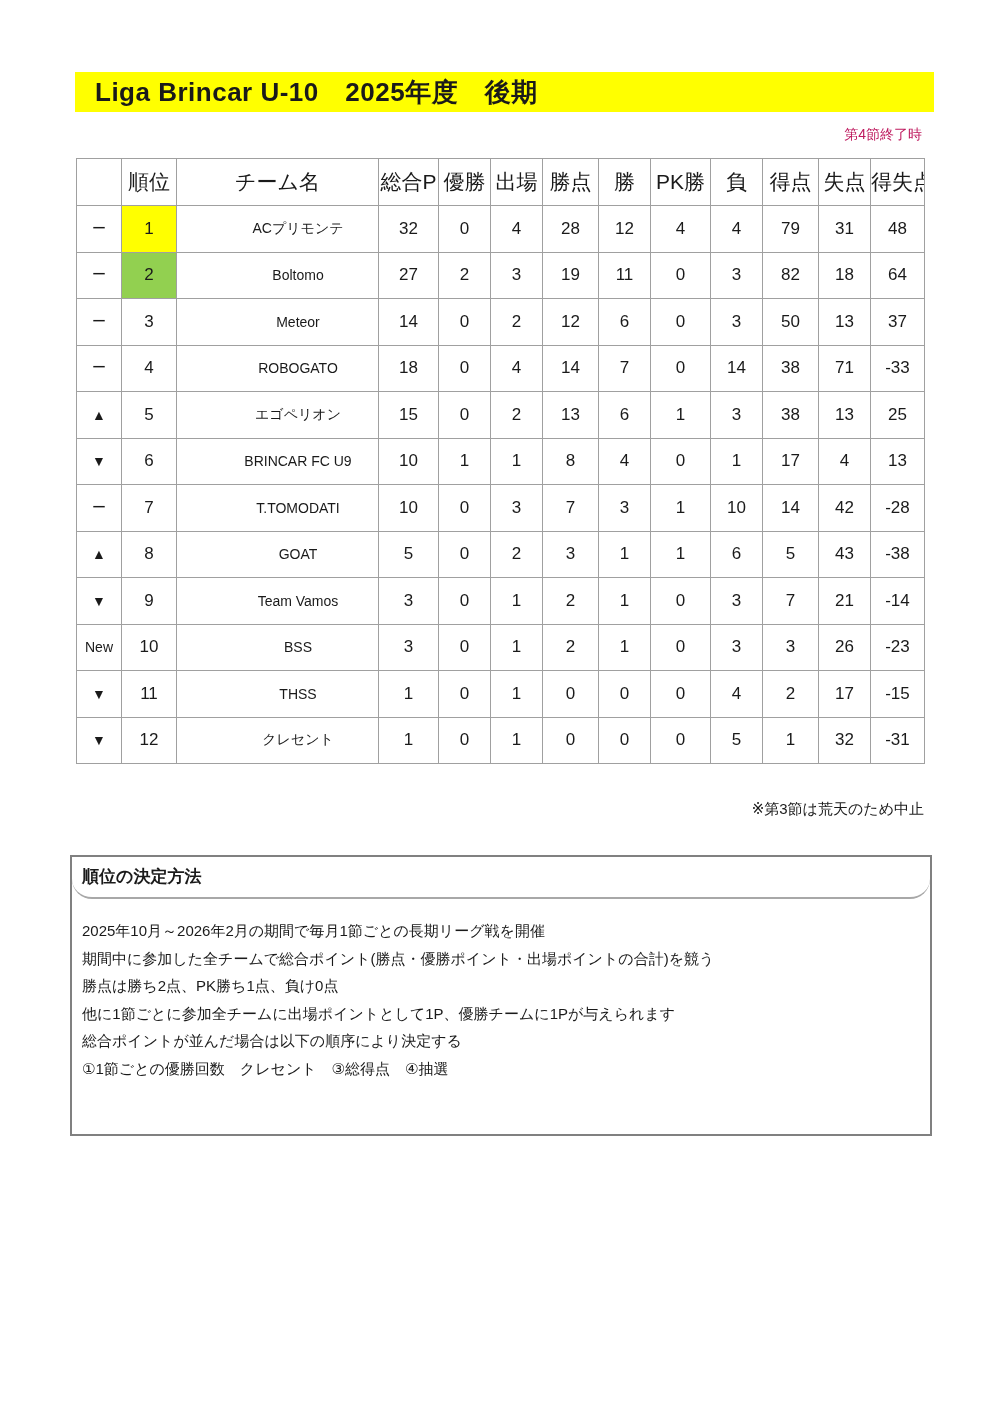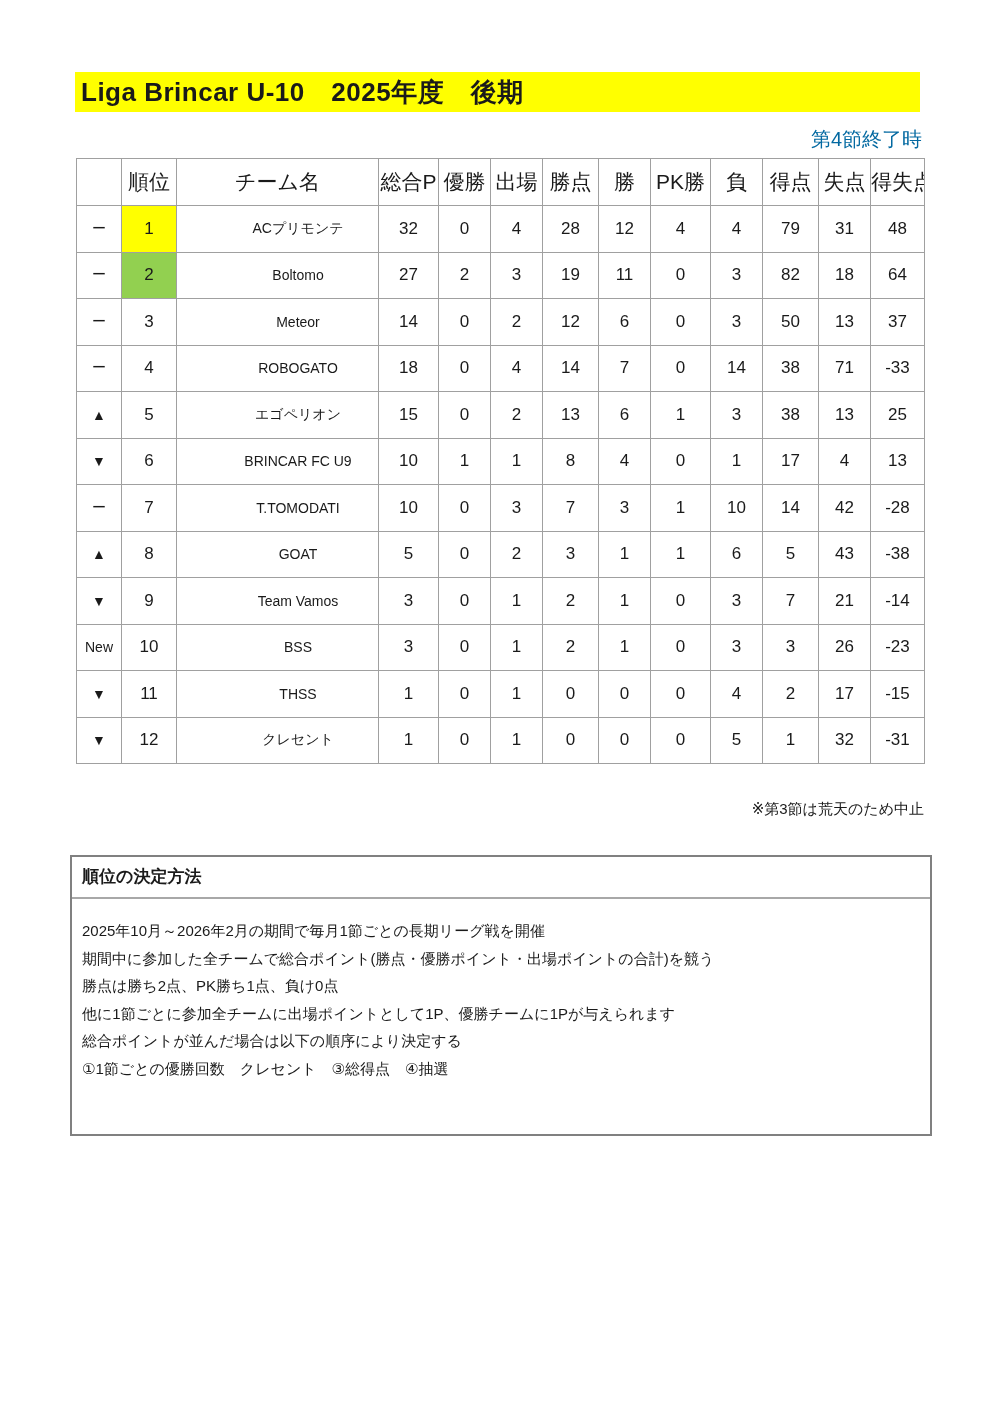--- a/index.html
+++ b/index.html
@@ -3,24 +3,24 @@
 <meta charset="utf-8">
 <style>
   html,body{margin:0;padding:0;background:#ffffff;}
   .page{
     position:relative;width:1000px;height:1415px;background:#ffffff;
     font-family:"Liberation Sans","DejaVu Sans",sans-serif;color:#1a1a1a;overflow:hidden;
   }
   .title-bar{
     position:absolute;left:75px;top:72px;width:839px;height:40px;
     background:#ffff00;font-size:26px;font-weight:bold;line-height:40px;
-    padding-left:6px;letter-spacing:.5px;white-space:nowrap;
+    padding-left:20px;letter-spacing:.5px;white-space:nowrap;
   }
   .stage-note{
-    position:absolute;top:126px;right:78px;font-size:20px;color:#0369a1;
+    position:absolute;top:126px;right:78px;font-size:14px;color:#be185d;
   }
   table.league{
     position:absolute;left:76px;top:158px;border-collapse:collapse;table-layout:fixed;
     width:848px;
   }
   table.league th,table.league td{
     border:1px solid #a0a0a0;text-align:center;vertical-align:middle;
     background:#ffffff;padding:0;overflow:hidden;white-space:nowrap;
   }
   table.league th{height:46px;font-size:21px;font-weight:normal;}
@@ -30,20 +30,21 @@
   .cancel-note{
     position:absolute;top:773px;right:76px;font-size:15px;margin-top:27px;
   }
   .rules-box{
     position:absolute;left:70px;top:855px;width:858px;height:277px;
     border:2px solid #808080;background:#ffffff;
   }
   .rules-title{
     height:40px;line-height:40px;padding-left:10px;font-size:17px;font-weight:bold;
     border-bottom:2px solid #a8a8a8;
+    border-radius:20px;
   }
   .rules-body{padding:18px 10px 0 10px;}
   .rules-line{font-size:15px;line-height:27.5px;white-space:nowrap;}
 </style>
 </head>
 <body>
 
 <div class="page">
 
   <div class="title-bar">Liga Brincar U-10　2025年度　後期</div>

